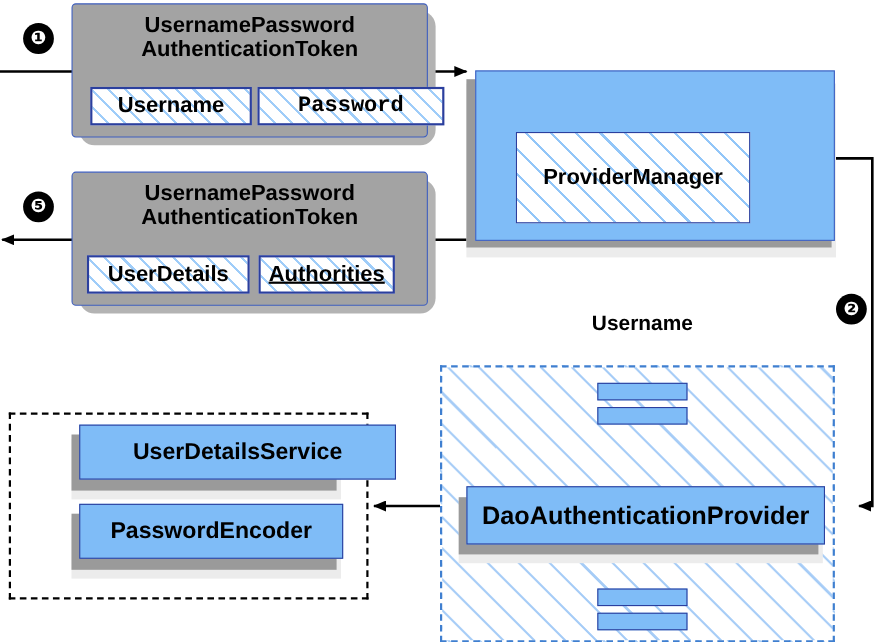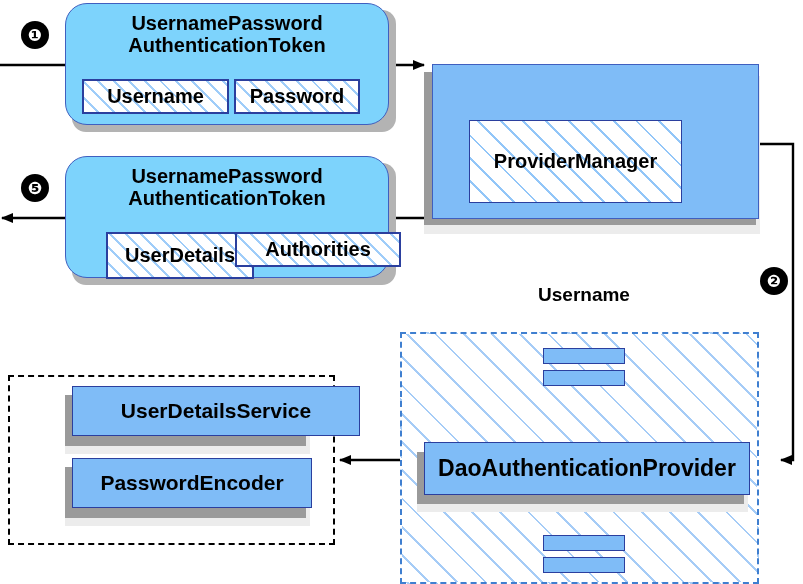--- a/index.html
+++ b/index.html
@@ -32,23 +32,23 @@
     font-family: "DejaVu Sans", sans-serif;
     box-shadow: 0 0 0 1px #000;
   }
 
   
   .token-shadow {
     background: #b3b3b3;
     border-radius: 14px;
   }
   .token {
-    background: #7dd3fc;
+    background: #a3a3a3;
     border: 1.5px solid #3f5fbf;
-    border-radius: 22px;
+    border-radius: 4px;
     box-sizing: border-box;
   }
   .token-title {
     position: absolute;
     left: 0; right: 0;
     top: 8px;
     font-size: 20px;
     font-weight: bold;
     text-align: center;
     line-height: 1.12;
@@ -221,31 +221,31 @@
   <div class="abs step" style="left:26px; top:404px;">❸</div>
   <div class="abs step" style="left:26px; top:472px;">❹</div>
 
   <div class="abs token-shadow" style="left:72px; top:10px; width:324px; height:122px;"></div>
   <div class="abs token" style="left:65px; top:3px; width:324px; height:122px;">
     <div class="token-title">
       <span>UsernamePassword</span><br>
       <span>AuthenticationToken</span>
     </div>
     <div class="field" style="left:16px; top:75px; width:147px; height:35px;">Username</div>
-    <div class="field" style="left:168px; top:75px; width:126px; height:35px;">Password</div>
+    <div class="field" style="left:168px; top:75px; width:170px; height:35px;font-family:Liberation Mono, monospace;">Password</div>
   </div>
 
   <div class="abs token-shadow" style="left:72px; top:163px; width:324px; height:122px;"></div>
   <div class="abs token" style="left:65px; top:156px; width:324px; height:122px;">
     <div class="token-title">
       <span>UsernamePassword</span><br>
       <span>AuthenticationToken</span>
     </div>
-    <div class="field" style="left:13px; top:75px; width:148px; height:47px;margin-left:27px;">UserDetails</div>
-    <div class="field" style="left:169px; top:75px; width:166px; height:35px;">Authorities</div>
+    <div class="field" style="left:13px; top:75px; width:148px; height:35px;">UserDetails</div>
+    <div class="field" style="left:169px; top:75px; width:124px; height:35px;text-decoration:underline;">Authorities</div>
   </div>
 
   <div class="abs mgr-shadow-outer" style="left:424px; top:76px; width:336px; height:158px;"></div>
   <div class="abs mgr-shadow-inner" style="left:424px; top:72px; width:332px; height:153px;"></div>
   <div class="abs mgr" style="left:432px; top:64px; width:327px; height:155px;">
     <div class="mgr-inner" style="left:36px; top:55px; width:213px; height:83px;">ProviderManager</div>
   </div>
 
   <div class="providers-title" style="left:468px; top:262px; width:232px;">
     <br>

